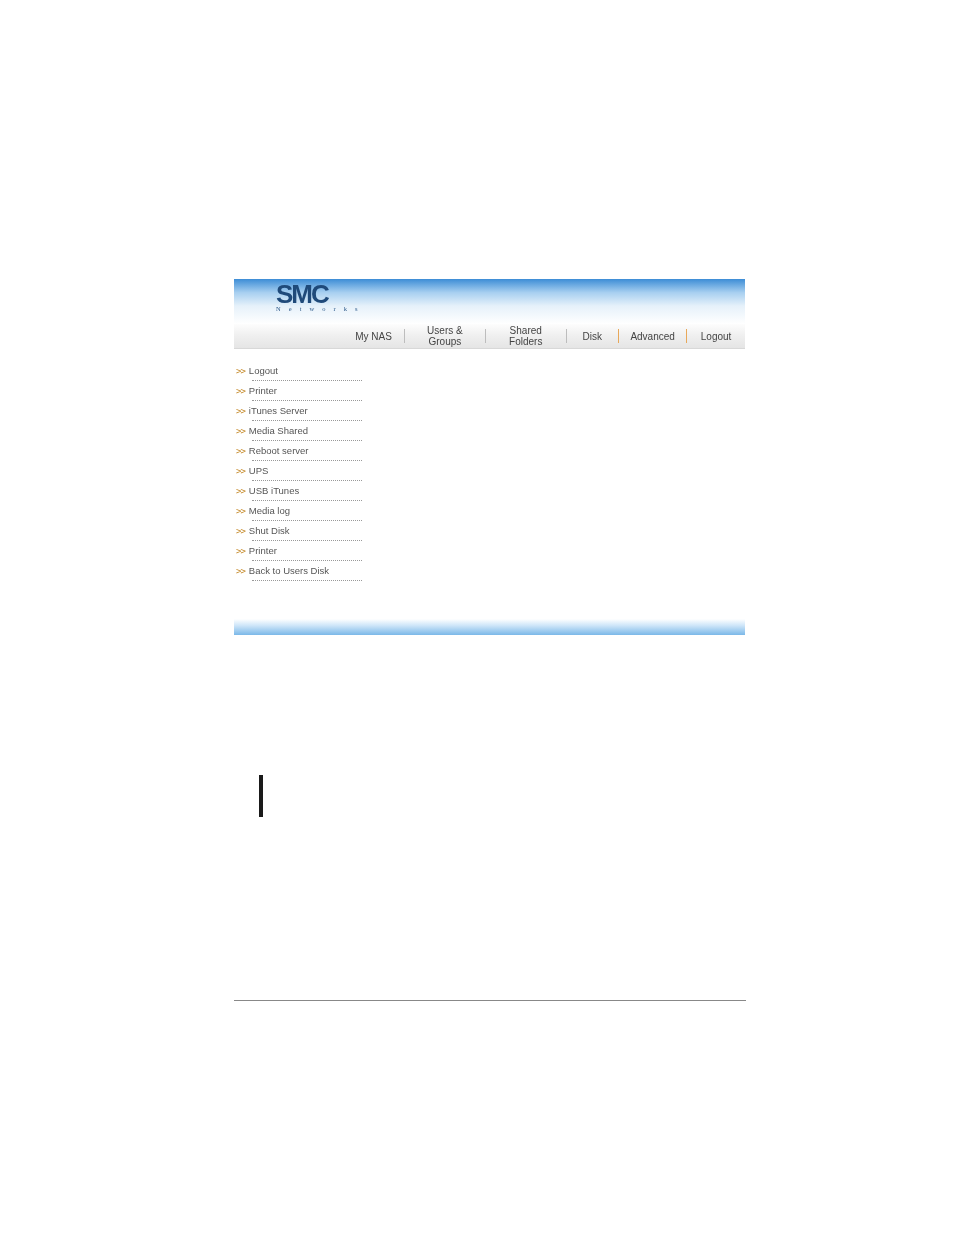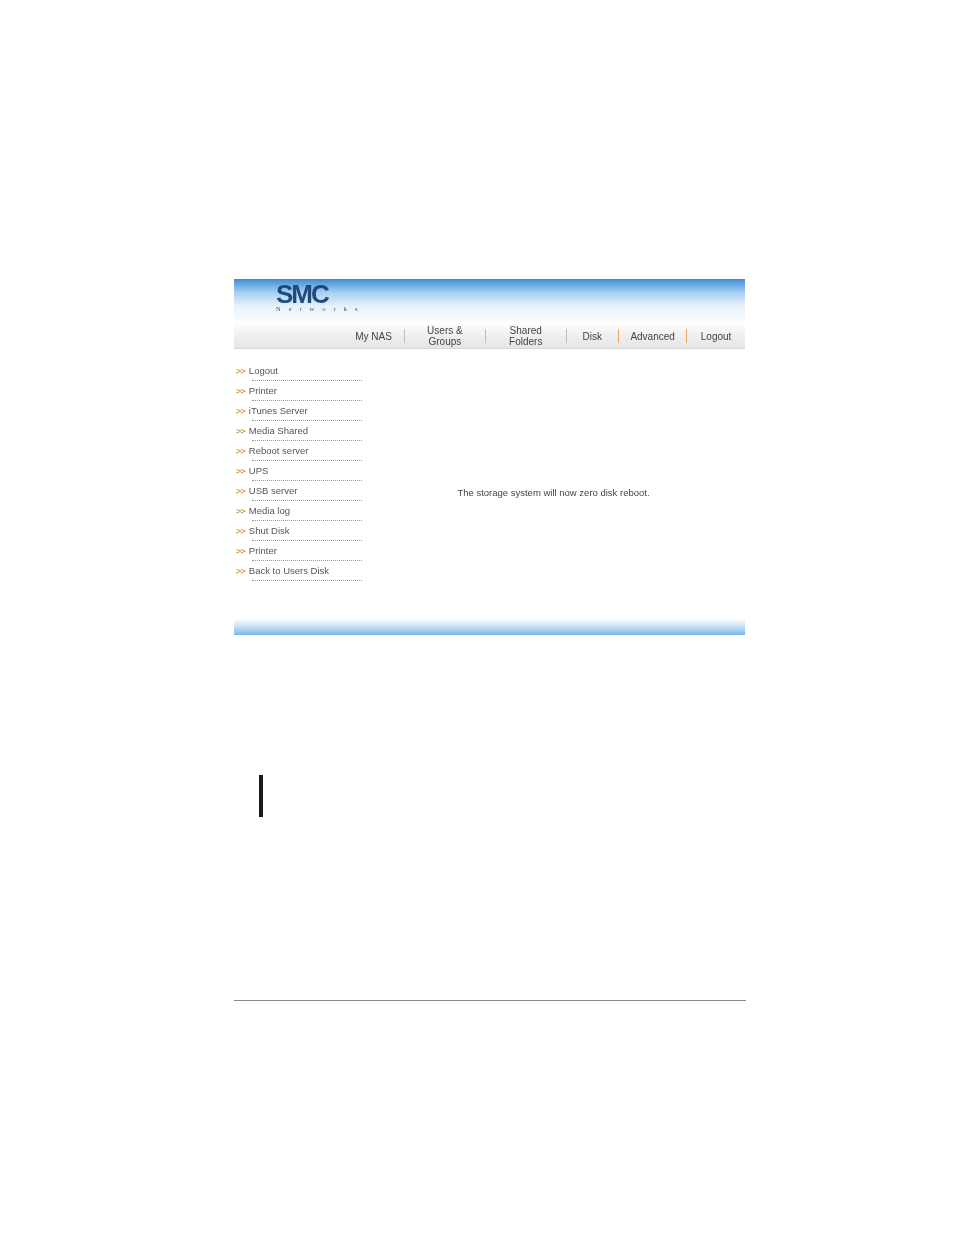--- a/index.html
+++ b/index.html
@@ -200,21 +200,21 @@
             <span>Reboot server</span>
           </div>
         <div class="side-sep"></div>
         <div class="side-item">
             <span class="chev">&gt;&gt;</span>
             <span>UPS</span>
           </div>
         <div class="side-sep"></div>
         <div class="side-item">
             <span class="chev">&gt;&gt;</span>
-            <span>USB server</span>
+            <span>USB iTunes</span>
           </div>
         <div class="side-sep"></div>
         <div class="side-item">
             <span class="chev">&gt;&gt;</span>
             <span>Media log</span>
           </div>
         <div class="side-sep"></div>
         <div class="side-item">
             <span class="chev">&gt;&gt;</span>
             <span>Shut Disk</span>
@@ -223,23 +223,20 @@
         <div class="side-item">
             <span class="chev">&gt;&gt;</span>
             <span>Printer</span>
           </div>
         <div class="side-sep"></div>
         <div class="side-item">
             <span class="chev">&gt;&gt;</span>
             <span>Back to Users Disk</span>
           </div>
         <div class="side-sep"></div>
-      </div>
-      <div class="main-pane">
-        <div class="status-text">The storage system will now zero disk reboot.</div>
       </div>
     </div>
 
     <div class="footer-bar"></div>
   </div>
 
   <div class="cursor-mark"></div>
 
   <div class="hr-bottom"></div>
 

